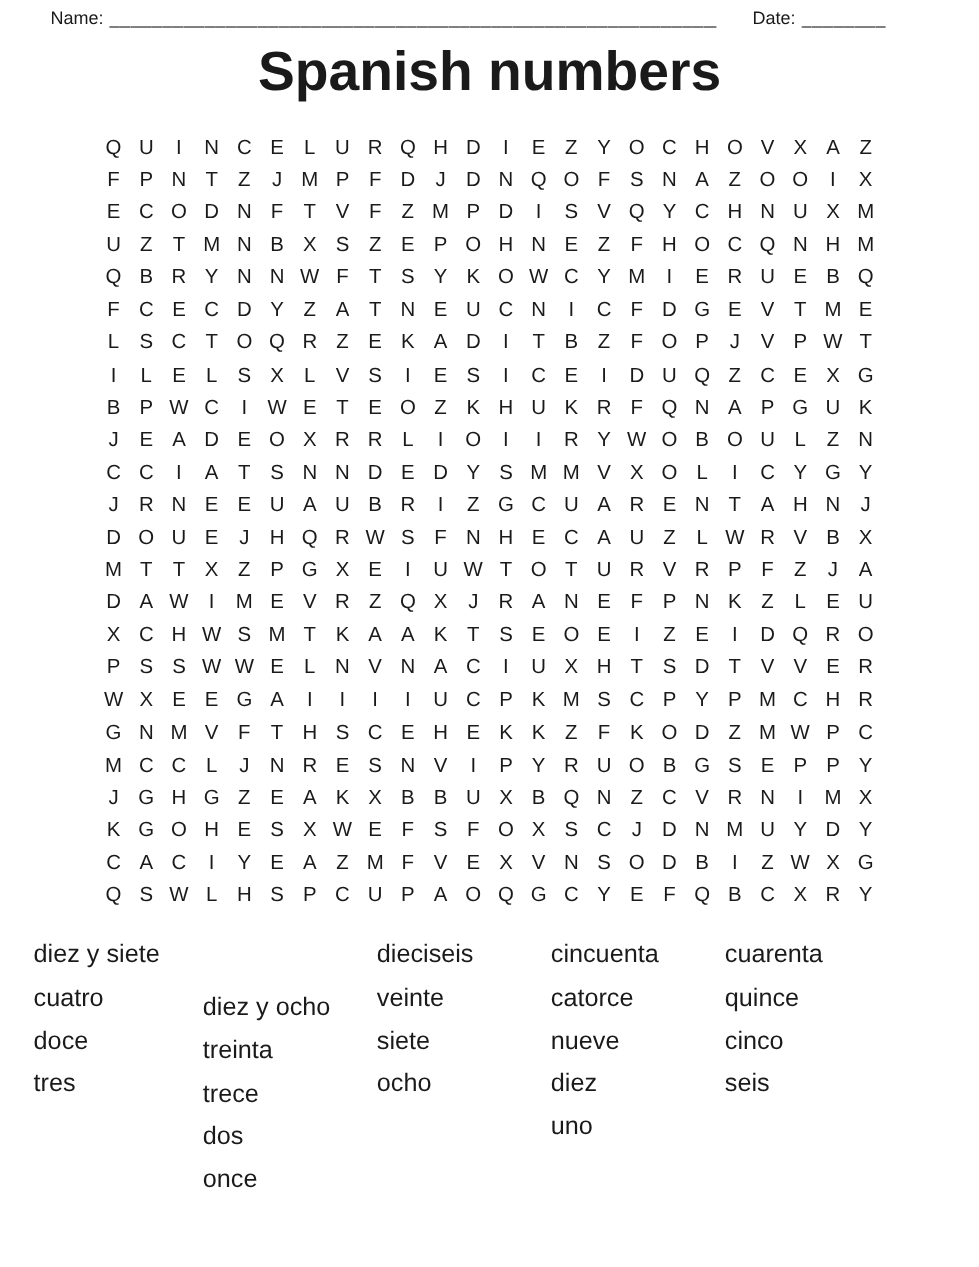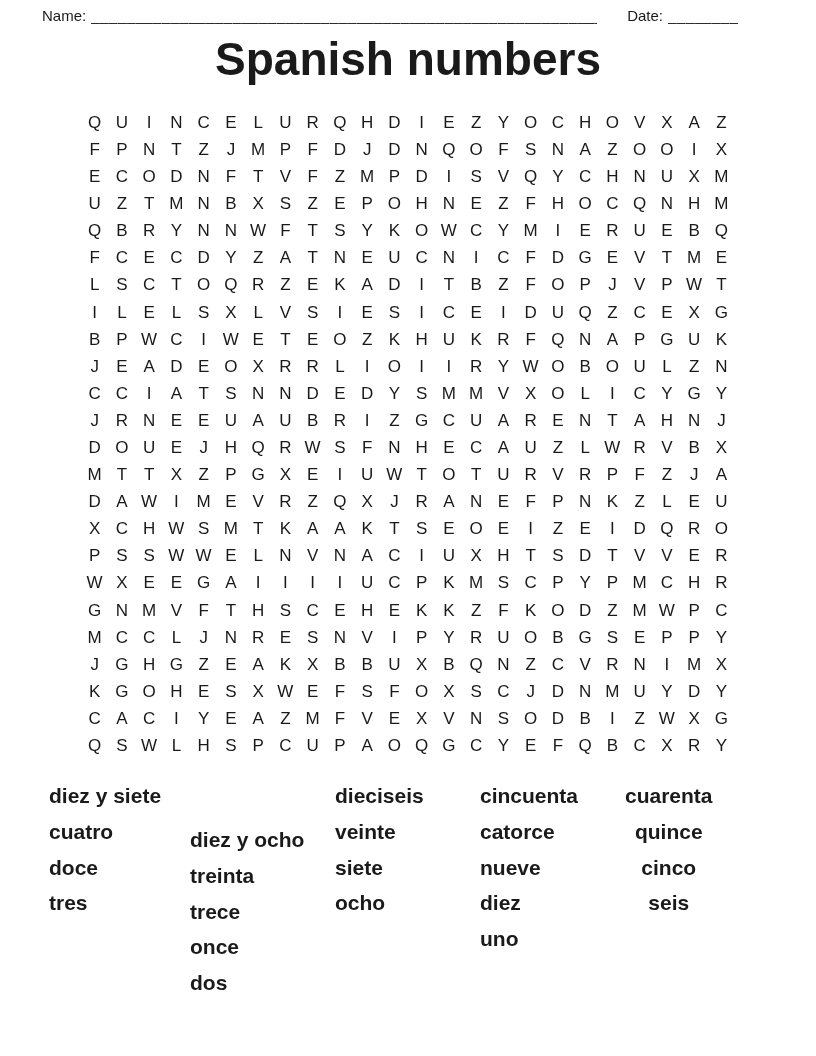--- a/index.html
+++ b/index.html
@@ -51,31 +51,30 @@
     grid-auto-rows: 27.1px;
   }
   .cell {
     font-size: 17px;
     line-height: 27.1px;
     text-align: center;
     font-weight: 400;
   }
   .word-bank {
     display: flex;
-    padding-left: 49px;
+    padding-left: 28px;
     margin-top: 19px;
     font-size: 21px;
-    font-weight: bold;
   }
   .word-col { display: flex; flex-direction: column; }
   .word-col-0 { width: 141px; }
   .word-col-1 { width: 145px; margin-top: 44px; }
   .word-col-2 { width: 145px; }
   .word-col-3 { width: 145px; }
-  .word-col-4 { width: auto; align-items: center; }
+  .word-col-4 { width: auto; }
   .word { line-height: 35.7px; white-space: nowrap; }
 </style>
 </head>
 <body>
 
 <div class="header">
   <span class="hdr-label">Name:</span>
   <span class="name-line">____________________________________________________________</span>
   <span class="hdr-label">Date:</span>
   <span class="date-line">________</span>
@@ -666,22 +665,22 @@
     <div class="word-col word-col-0">
       <div class="word">diez y siete</div>
       <div class="word">cuatro</div>
       <div class="word">doce</div>
       <div class="word">tres</div>
     </div>
     <div class="word-col word-col-1">
       <div class="word">diez y ocho</div>
       <div class="word">treinta</div>
       <div class="word">trece</div>
+      <div class="word">dos</div>
       <div class="word">once</div>
-      <div class="word">dos</div>
     </div>
     <div class="word-col word-col-3">
       <div class="word">dieciseis</div>
       <div class="word">veinte</div>
       <div class="word">siete</div>
       <div class="word">ocho</div>
     </div>
     <div class="word-col word-col-2">
       <div class="word">cincuenta</div>
       <div class="word">catorce</div>

